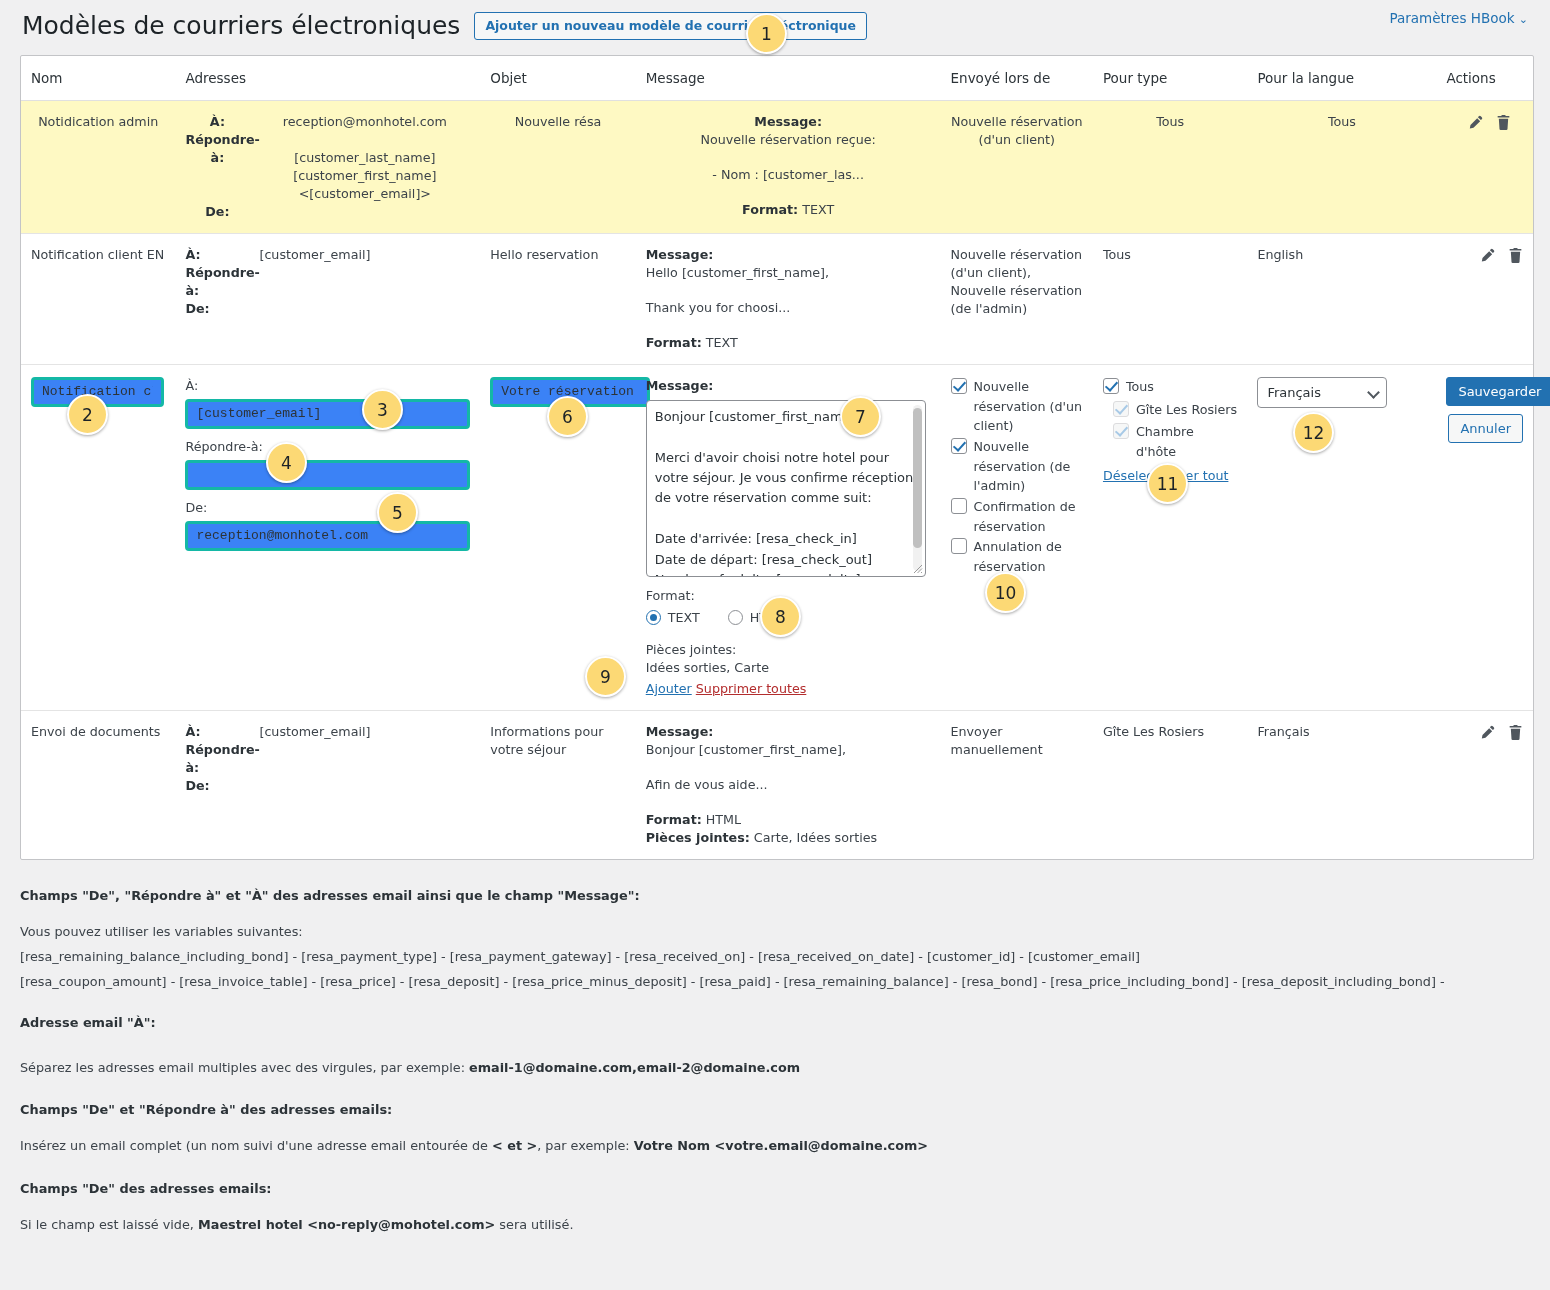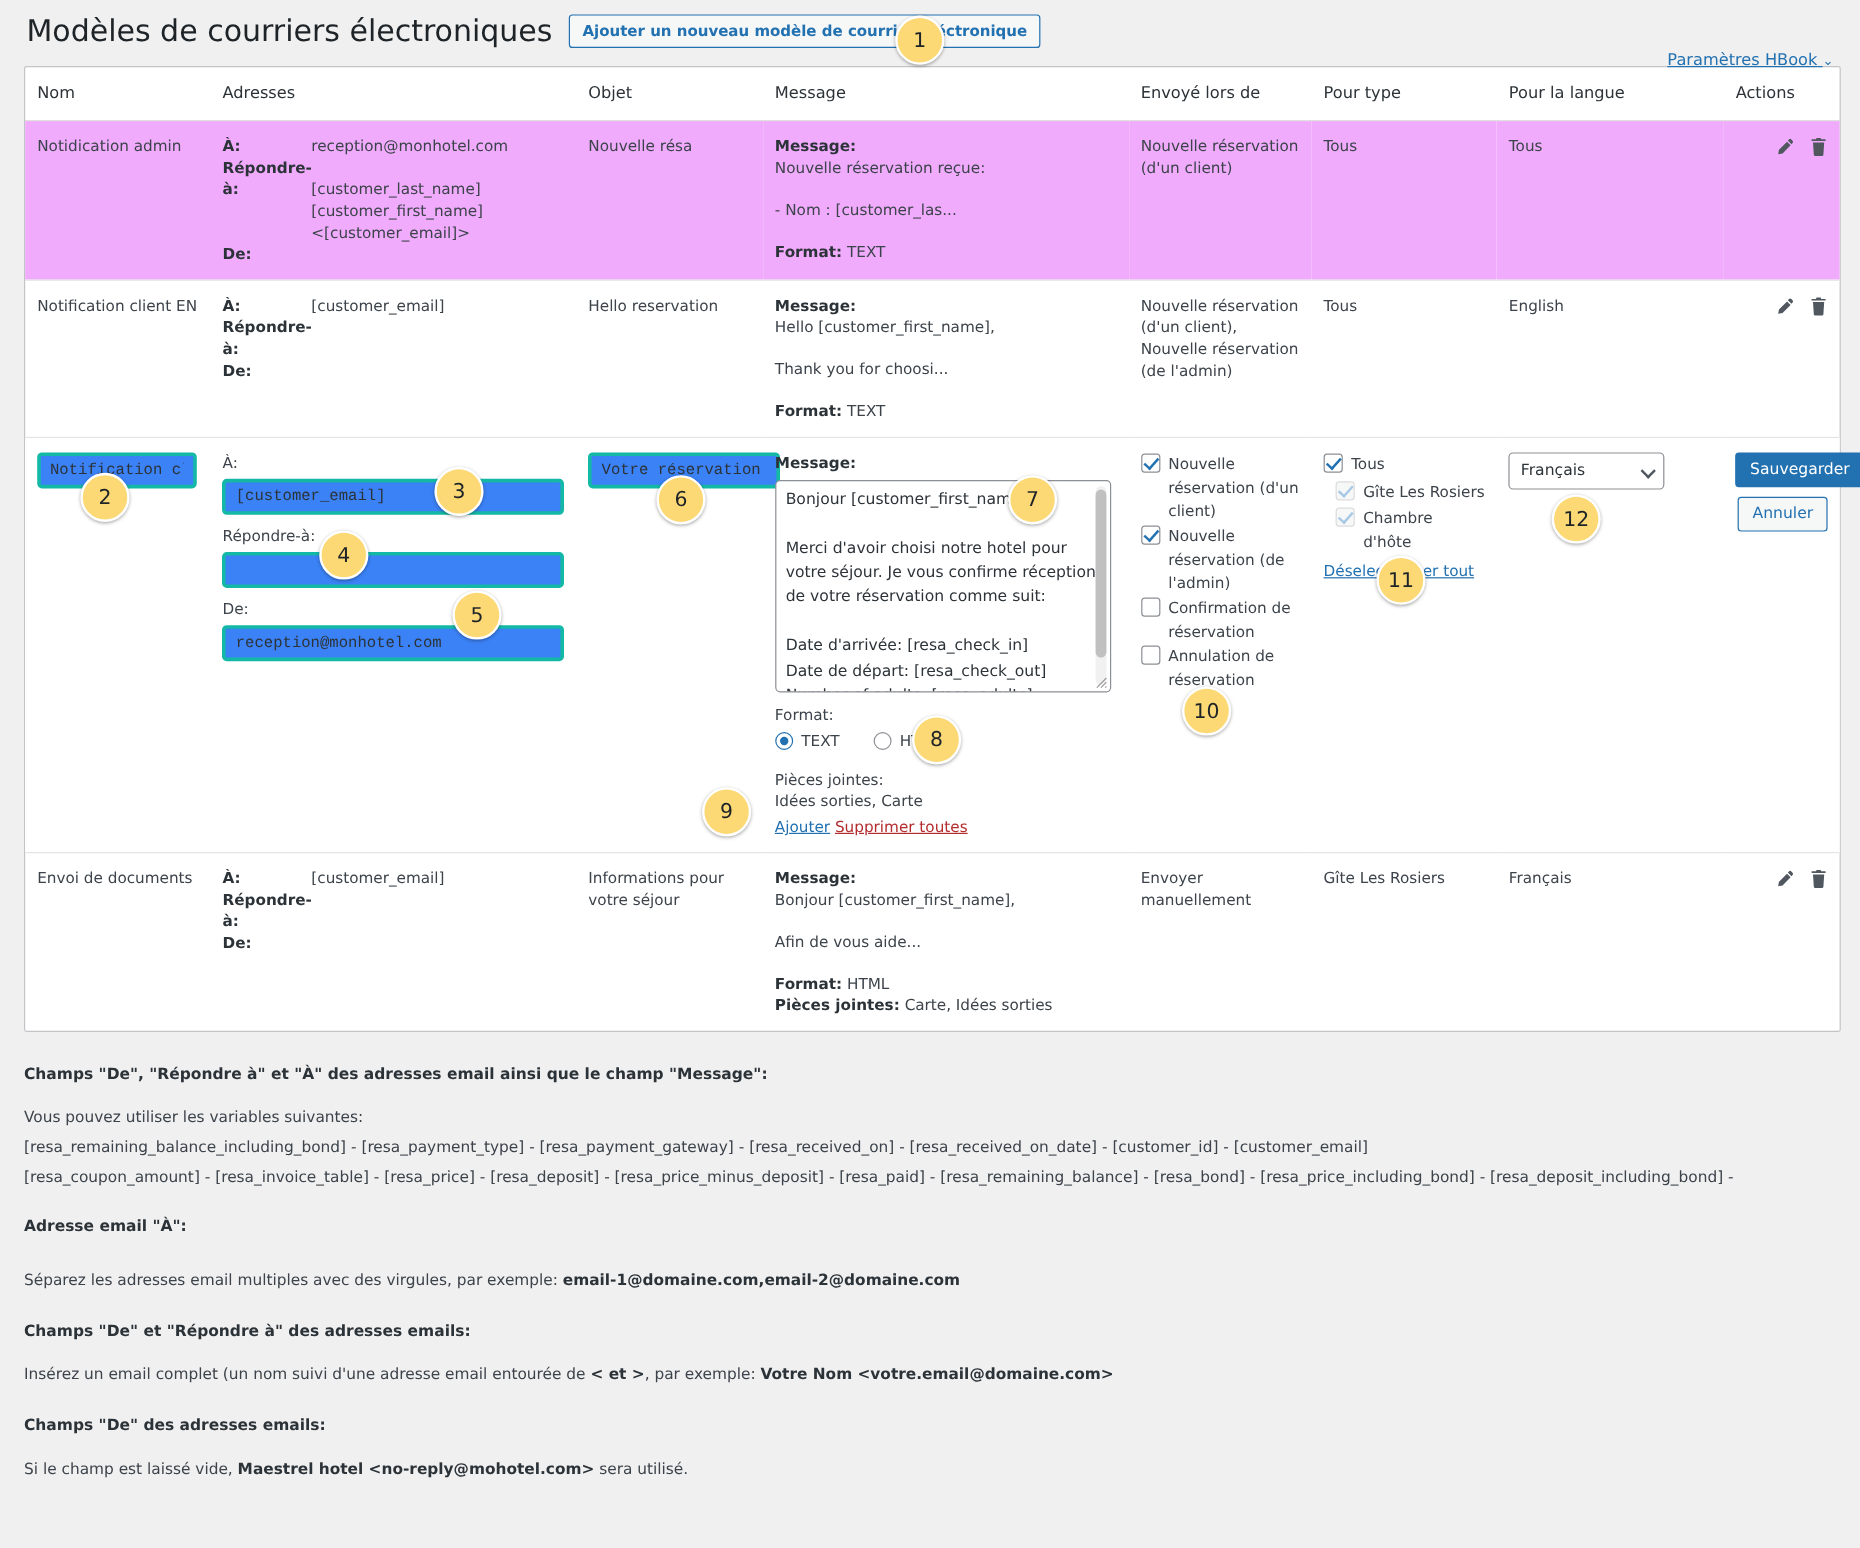--- a/index.html
+++ b/index.html
@@ -41,25 +41,23 @@
     cursor: pointer;
     line-height: 1.2;
     white-space: nowrap;
     font-family: "DejaVu Sans", "Liberation Sans", sans-serif;
   }
   .settings-link {
     position: absolute;
     right: 22px;
     top: 10px;
     color: #2271b1;
-    text-decoration: underline;
     font-size: 13.5px;
     cursor: pointer;
     white-space: nowrap;
-    margin-top: 32px;
   }
   .settings-link .caret { font-size: 11px; text-decoration: none; display:inline-block; }
 
   
   .tbl-wrap {
     margin: 6px 16px 0 20px;
     background: #fff;
     border: 1px solid #c3c4c7;
     border-radius: 2px;
   }
@@ -78,21 +76,21 @@
     vertical-align: middle;
   }
   table.email-table td {
     vertical-align: top;
     padding: 12px 10px;
     border-bottom: 1px solid #e4e4e4;
     font-size: 12.7px;
     line-height: 1.42;
     color: #3c434a;
   }
-  tr.row-alt td { background: #f0abfc; }
+  tr.row-alt td { background: #fef9c3; text-align: center; }
   tr.row-edit td { background: #fff; }
   tr.last-row td { border-bottom: none; }
 
   col.c-nom     { width: 152px; }
   col.c-adr     { width: 300px; }
   col.c-obj     { width: 153px; }
   col.c-msg     { width: 300px; }
   col.c-env     { width: 150px; }
   col.c-type    { width: 152px; }
   col.c-lang    { width: 186px; }

